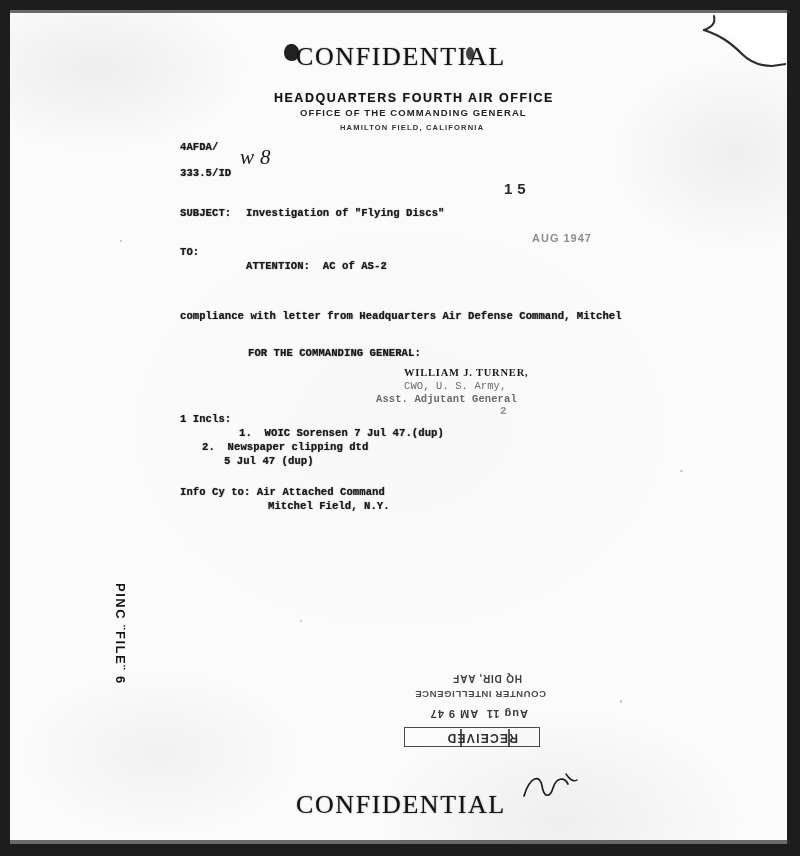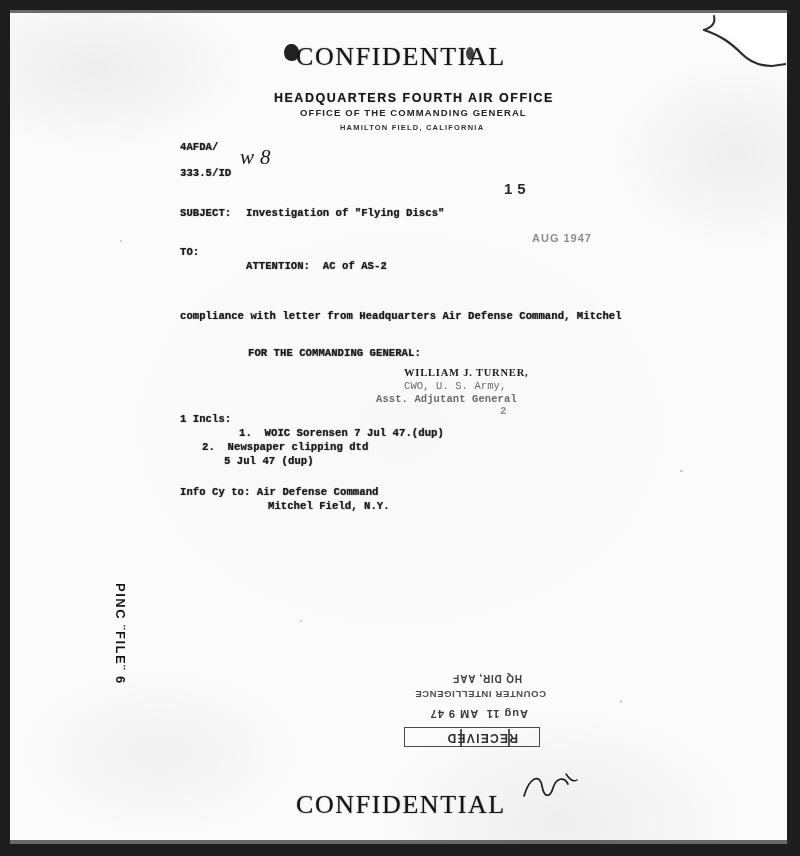--- a/index.html
+++ b/index.html
@@ -278,21 +278,21 @@
     <div class="t mono" style="left:404px; top:367px; letter-spacing:0.8px;font-family:Liberation Serif, serif;">WILLIAM J. TURNER,</div>
     <div class="t mono faint" style="left:404px; top:380px; font-weight:400;">CWO, U. S. Army,</div>
     <div class="t mono faint" style="left:376px; top:393px; font-weight:700;">Asst. Adjutant General</div>
     <div class="t mono fainter" style="left:500px; top:405px; font-size:11px;">2</div>
 
     <div class="t mono smear" style="left:180px; top:413px;">1 Incls:</div>
     <div class="t mono smear" style="left:202px; top:427px;margin-left:37px;">1.  WOIC Sorensen 7 Jul 47.(dup)</div>
     <div class="t mono smear" style="left:202px; top:441px;">2.  Newspaper clipping dtd</div>
     <div class="t mono smear" style="left:224px; top:455px;">5 Jul 47 (dup)</div>
 
-    <div class="t mono smear" style="left:180px; top:486px;">Info Cy to: Air Defense Command</div>
+    <div class="t mono smear" style="left:180px; top:486px;">Info Cy to: Air Attached Command</div>
     <div class="t mono smear" style="left:268px; top:500px;">Mitchel Field, N.Y.</div>
 
     <div id="side-note">PINC ¨FILE¨ 6</div>
 
     <div id="received">
       <div class="rbox"></div>
       <div class="rtick" style="left:52px;"></div>
       <div class="rtick" style="left:100px;"></div>
       <div class="rt" style="left:44px; top:5px; font-size:12px; letter-spacing:1.3px;">RECEIVED</div>
       <div class="rt" style="left:34px; top:30px; font-size:11px; letter-spacing:1px; color:#3a3a3a;">Aug 11  AM 9 47</div>

